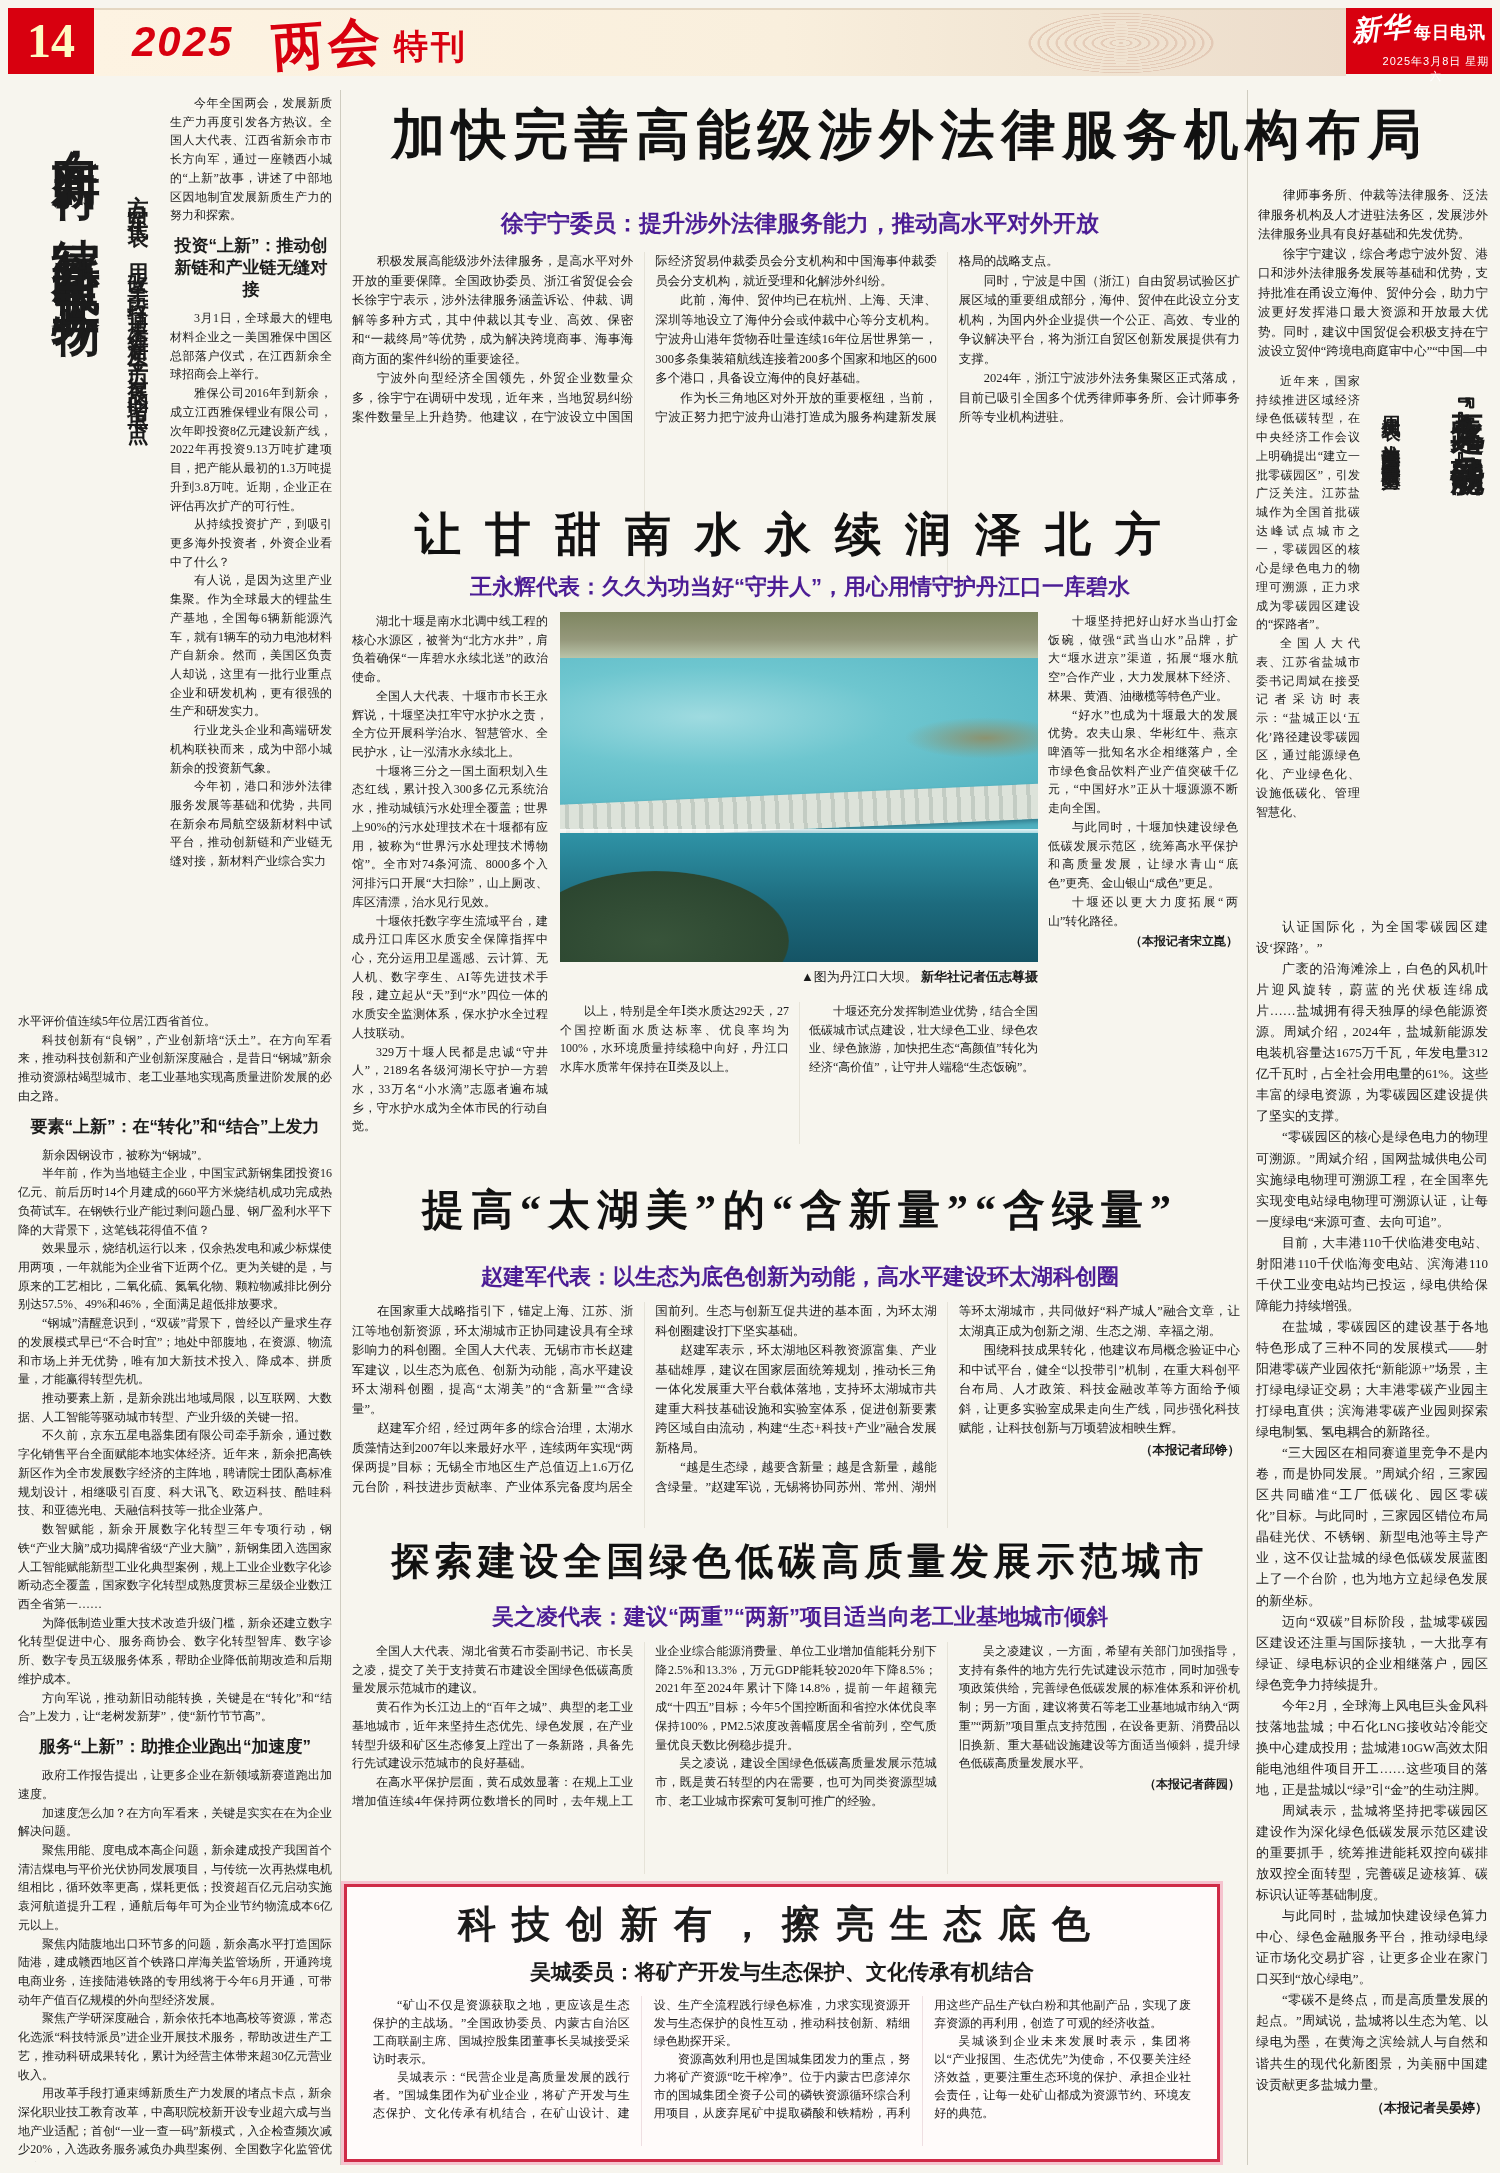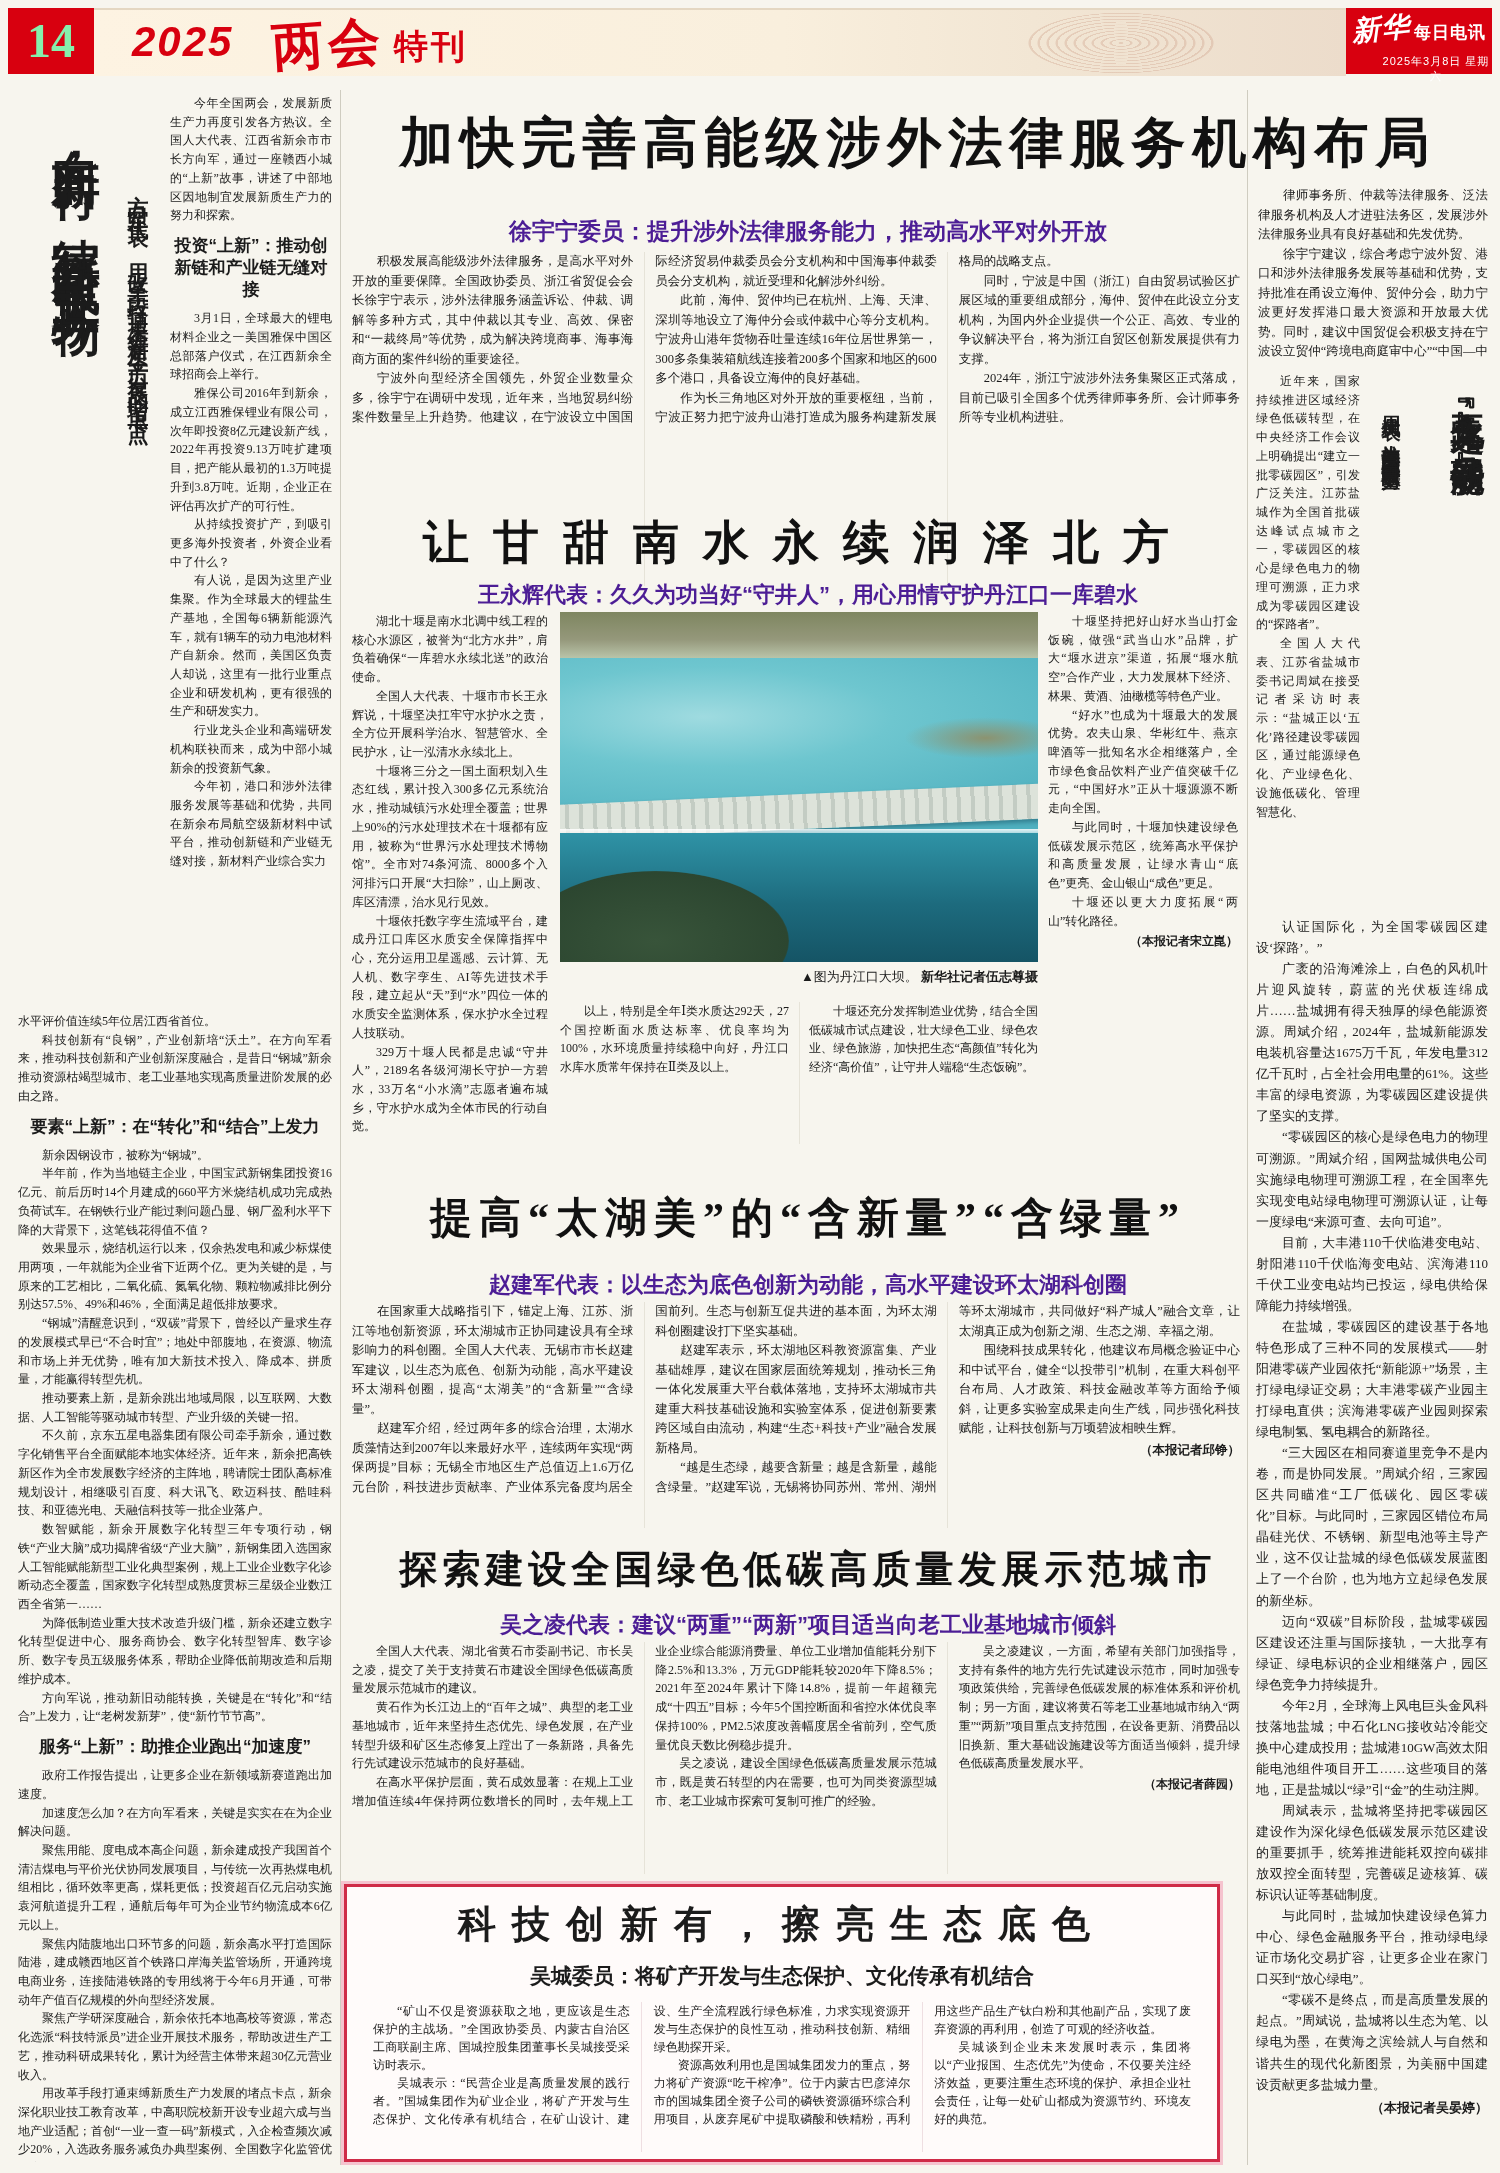--- a/index.html
+++ b/index.html
@@ -1,20 +1,20 @@
 <!DOCTYPE html>
 <html><head>
 <meta charset="utf-8">
 <style>
   html,body{margin:0;padding:0;background:#e8e6de;}
   .page{position:relative;width:1500px;height:2173px;background:#f7f5ee;overflow:hidden;
         font-family:"Liberation Serif","DejaVu Serif",serif;color:#1b1b1b;}
   
   .hdr{position:absolute;left:8px;top:8px;width:1484px;height:66px;}
-  .pagenum{position:absolute;left:0;top:0;width:86px;height:66px;background:#d8000f;color:#86efac;
+  .pagenum{position:absolute;left:0;top:0;width:86px;height:66px;background:#d8000f;color:#fef9c3;
            font-family:"Liberation Serif",serif;font-weight:bold;font-size:48px;line-height:66px;text-align:center;}
   .banner{position:absolute;left:86px;top:0;width:1252px;height:66px;overflow:hidden;
           background:linear-gradient(90deg,#fdf3e2 0%,#f9efdd 55%,#f2e6d4 75%,#ecdccb 100%);
           border-top:2px solid #e4d7c2;}
   .banner .yr{position:absolute;left:38px;top:8px;font-size:42px;font-weight:900;color:#d8000f;
               font-family:"Liberation Sans",sans-serif;font-style:italic;letter-spacing:2px;}
   .banner .hui{position:absolute;left:178px;top:0px;font-size:52px;font-weight:900;color:#d8000f;
                font-family:"Liberation Serif",serif;transform:rotate(-4deg);letter-spacing:4px;}
   .banner .tk{position:absolute;left:300px;top:14px;font-size:34px;font-weight:900;color:#d8000f;letter-spacing:3px;
               font-family:"Liberation Sans",sans-serif;}
@@ -29,21 +29,21 @@
            font-family:"Liberation Sans",sans-serif;}
   .mh-date{font-size:11px;margin-top:6px;letter-spacing:1px;font-family:"Liberation Sans",sans-serif;padding-left:34px;}
   
   .para{margin:0;text-indent:2em;text-align:justify;}
   .cont{text-indent:0;}
   .credit{text-align:right;font-weight:bold;margin-top:2px;}
   .vline{position:absolute;top:90px;height:2075px;width:1px;background:#cfccc0;}
   .block{position:absolute;overflow:hidden;font-size:12.5px;line-height:1.56;}
   .cols3{column-count:3;column-gap:22px;column-rule:1px solid #e6e3d8;}
   .cols2{column-count:2;column-gap:20px;column-rule:1px solid #e6e3d8;}
-  h1,h2,h3{margin:12px;padding:0;}
+  h1,h2,h3{margin:4px;padding:0;}
   .headline{position:absolute;text-align:center;font-weight:900;color:#111;
             font-family:"Liberation Serif","DejaVu Serif",serif;}
   .subhead{position:absolute;text-align:center;font-weight:600;color:#4c1d95;
            font-family:"Liberation Sans","DejaVu Sans",sans-serif;}
   .secttl{font-family:"Liberation Sans",sans-serif;font-weight:bold;font-size:17px;text-align:center;
           margin:10px 0 8px 0;line-height:1.3;}
   
   .vtext{writing-mode:vertical-rl;text-orientation:upright;position:absolute;overflow:hidden;}
   .v-main{font-size:48px;font-weight:900;letter-spacing:8px;font-family:"Liberation Serif",serif;}
   .v-sub{font-size:21px;font-weight:600;letter-spacing:8px;font-family:"Liberation Sans",sans-serif;}

